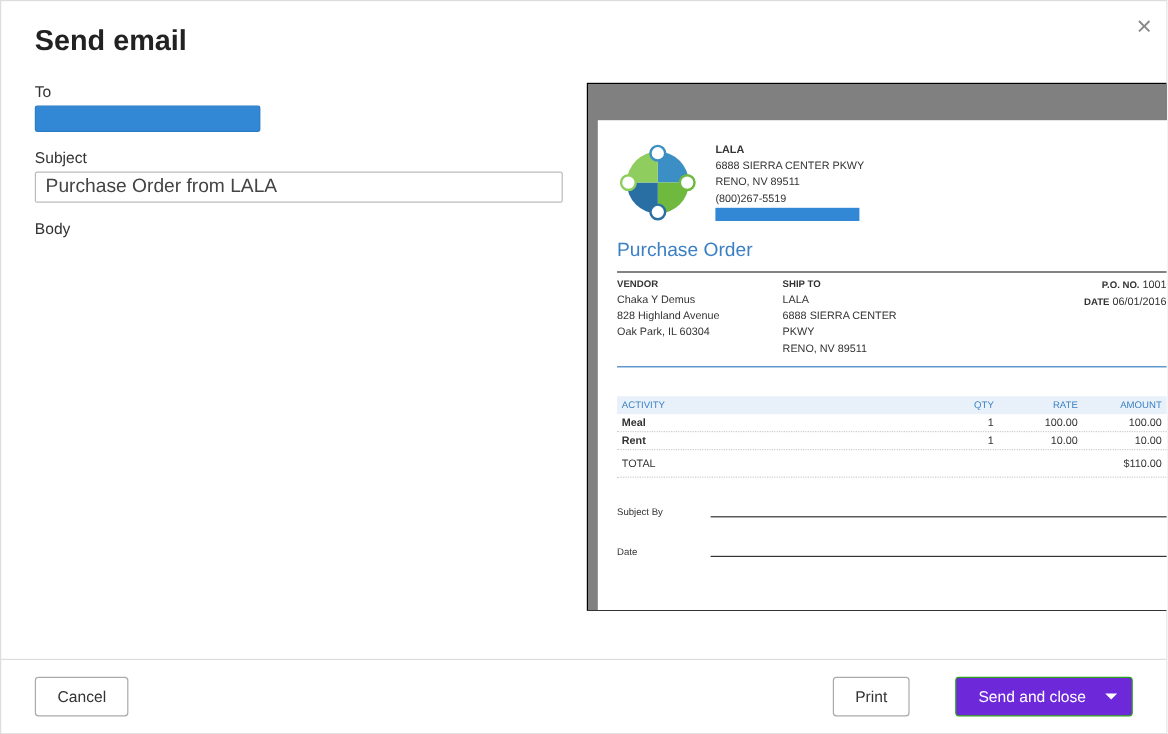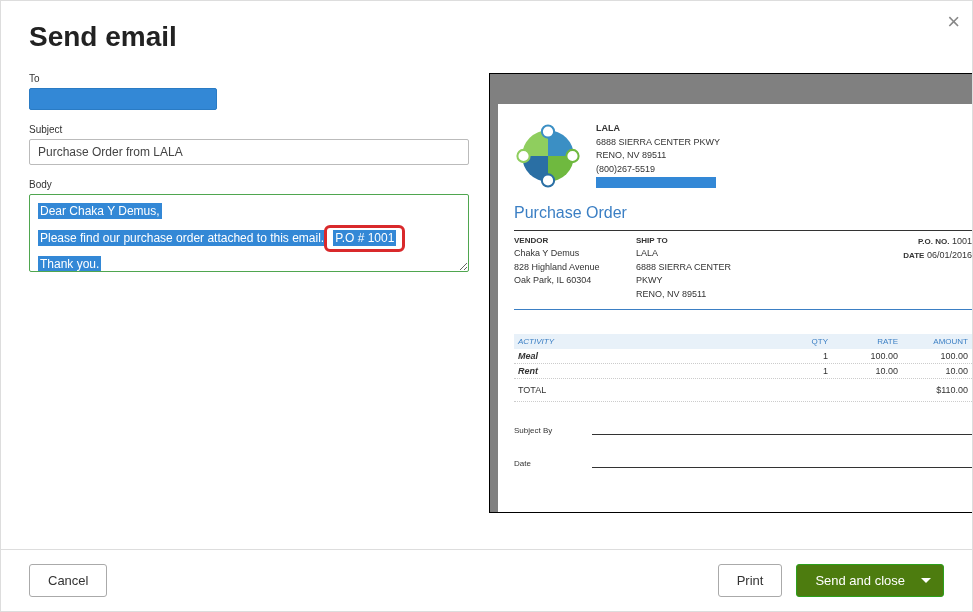--- a/index.html
+++ b/index.html
@@ -27,35 +27,35 @@
       color: #888;
       cursor: pointer;
       background: none;
       border: none;
       z-index: 10;
     }
     .header {
       padding: 20px 28px 10px 28px;
     }
     .header h1 {
-      font-size: 28px;
+      font-size: 24px;
       font-weight: 600;
       color: #222;
     }
     .content {
       flex: 1;
       display: flex;
       padding: 10px 28px 0 28px;
       gap: 20px;
       overflow: hidden;
     }
     .left-pane { width: 440px; }
     .right-pane { flex: 1; position: relative; }
     .field-label {
-      font-size: 10px;
+      font-size: 13px;
       color: #333;
       margin-bottom: 4px;
       display: block;
     }
     .to-field {
       width: 188px;
       height: 22px;
       background: #3388d6;
       border: 1px solid #2a7bc4;
       border-radius: 2px;
@@ -63,21 +63,21 @@
       color: #fff;
       font-size: 12px;
       margin-bottom: 14px;
     }
     .subject-field {
       width: 440px;
       height: 26px;
       border: 1px solid #bbb;
       border-radius: 2px;
       padding: 4px 8px;
-      font-size: 12px;
+      font-size: 16px;
       color: #444;
       margin-bottom: 14px;
     }
     .body-field {
       width: 440px;
       height: 78px;
       border: 1px solid #4fa64f;
       border-radius: 2px;
       padding: 6px 8px;
       font-size: 12px;
@@ -147,21 +147,21 @@
       font-weight: normal;
       margin-top: 14px;
       margin-bottom: 8px;
     }
     .po-meta {
       display: flex;
       border-top: 1px solid #333;
       border-bottom: 1px solid #3b7fc4;
       padding: 4px 0 8px 0;
       font-size: 9px;
-      gap: 2px;
+      gap: 18px;
     }
     .meta-col { line-height: 1.5; }
     .meta-col.vendor { width: 120px; }
     .meta-col.shipto { width: 130px; }
     .meta-col.right { margin-left: auto; text-align: right; }
     .meta-label { font-weight: bold; font-size: 8px; }
     .po-table {
       margin-top: 24px;
       font-size: 9px;
       width: 100%;
@@ -171,21 +171,21 @@
       color: #3b7fc4;
       display: flex;
       padding: 3px 4px;
       font-size: 8px;
     }
     .po-table-row {
       display: flex;
       padding: 2px 4px;
       border-bottom: 1px dotted #ccc;
     }
-    .col-activity { flex: 2; font-weight: bold; font-style: italic; }
+    .col-activity { flex: 2; font-weight: bold; }
     .po-table-head .col-activity { font-weight: normal; }
     .col-qty { width: 60px; text-align: right; }
     .col-rate { width: 70px; text-align: right; }
     .col-amount { width: 70px; text-align: right; }
     .po-total {
       display: flex;
       padding: 6px 4px;
       border-bottom: 1px dotted #ccc;
       font-size: 9px;
     }
@@ -211,27 +211,28 @@
       font-size: 13px;
       border-radius: 3px;
       border: 1px solid #aaa;
       background: #fff;
       cursor: pointer;
     }
     .btn.cancel { color: #333; }
     .spacer { flex: 1; }
     .btn.print { color: #333; }
     .btn.send {
-      background: #4d7c0f;
+      background: #6d28d9;
       border-color: #2ca01c;
       color: #fff;
       display: flex;
       align-items: center;
       gap: 16px;
       padding: 8px 12px 8px 18px;
+      margin-left: 24px;
     }
     .caret-down {
       width: 0; height: 0;
       border-left: 5px solid transparent;
       border-right: 5px solid transparent;
       border-top: 5px solid #fff;
       display: inline-block;
     }
   </style>
 </head>
@@ -246,27 +247,20 @@
 
   <div class="content">
     <div class="left-pane">
       <label class="field-label">To</label>
       <input class="to-field" type="text" value="" style="">
 
       <label class="field-label">Subject</label>
       <input class="subject-field" type="text" value="Purchase Order from LALA" style="">
 
       <label class="field-label">Body</label>
-      <div class="body-field">
-        <div class="body-line-wrap"><span class="body-line">Dear Chaka Y Demus,</span></div>
-        <div class="body-line-wrap">
-          <span class="body-line">Please find our purchase order attached to this email.</span><span class="highlight-box"><span class="body-line">P.O # 1001</span></span>
-        </div>
-        <div class="body-line-wrap"><span class="body-line">Thank you.</span></div>
-      </div>
     </div>
 
     <div class="right-pane">
       <div class="preview-container">
         <div class="preview-page">
           <div class="preview-header">
             <svg class="logo" viewBox="0 0 100 100">
               <circle cx="50" cy="50" r="38" fill="#fff" stroke="none"></circle>
               <path d="M50 12 A38 38 0 0 1 88 50 L50 50 Z" fill="#3b8fc4"></path>
               <path d="M88 50 A38 38 0 0 1 50 88 L50 50 Z" fill="#6fb93f"></path>

